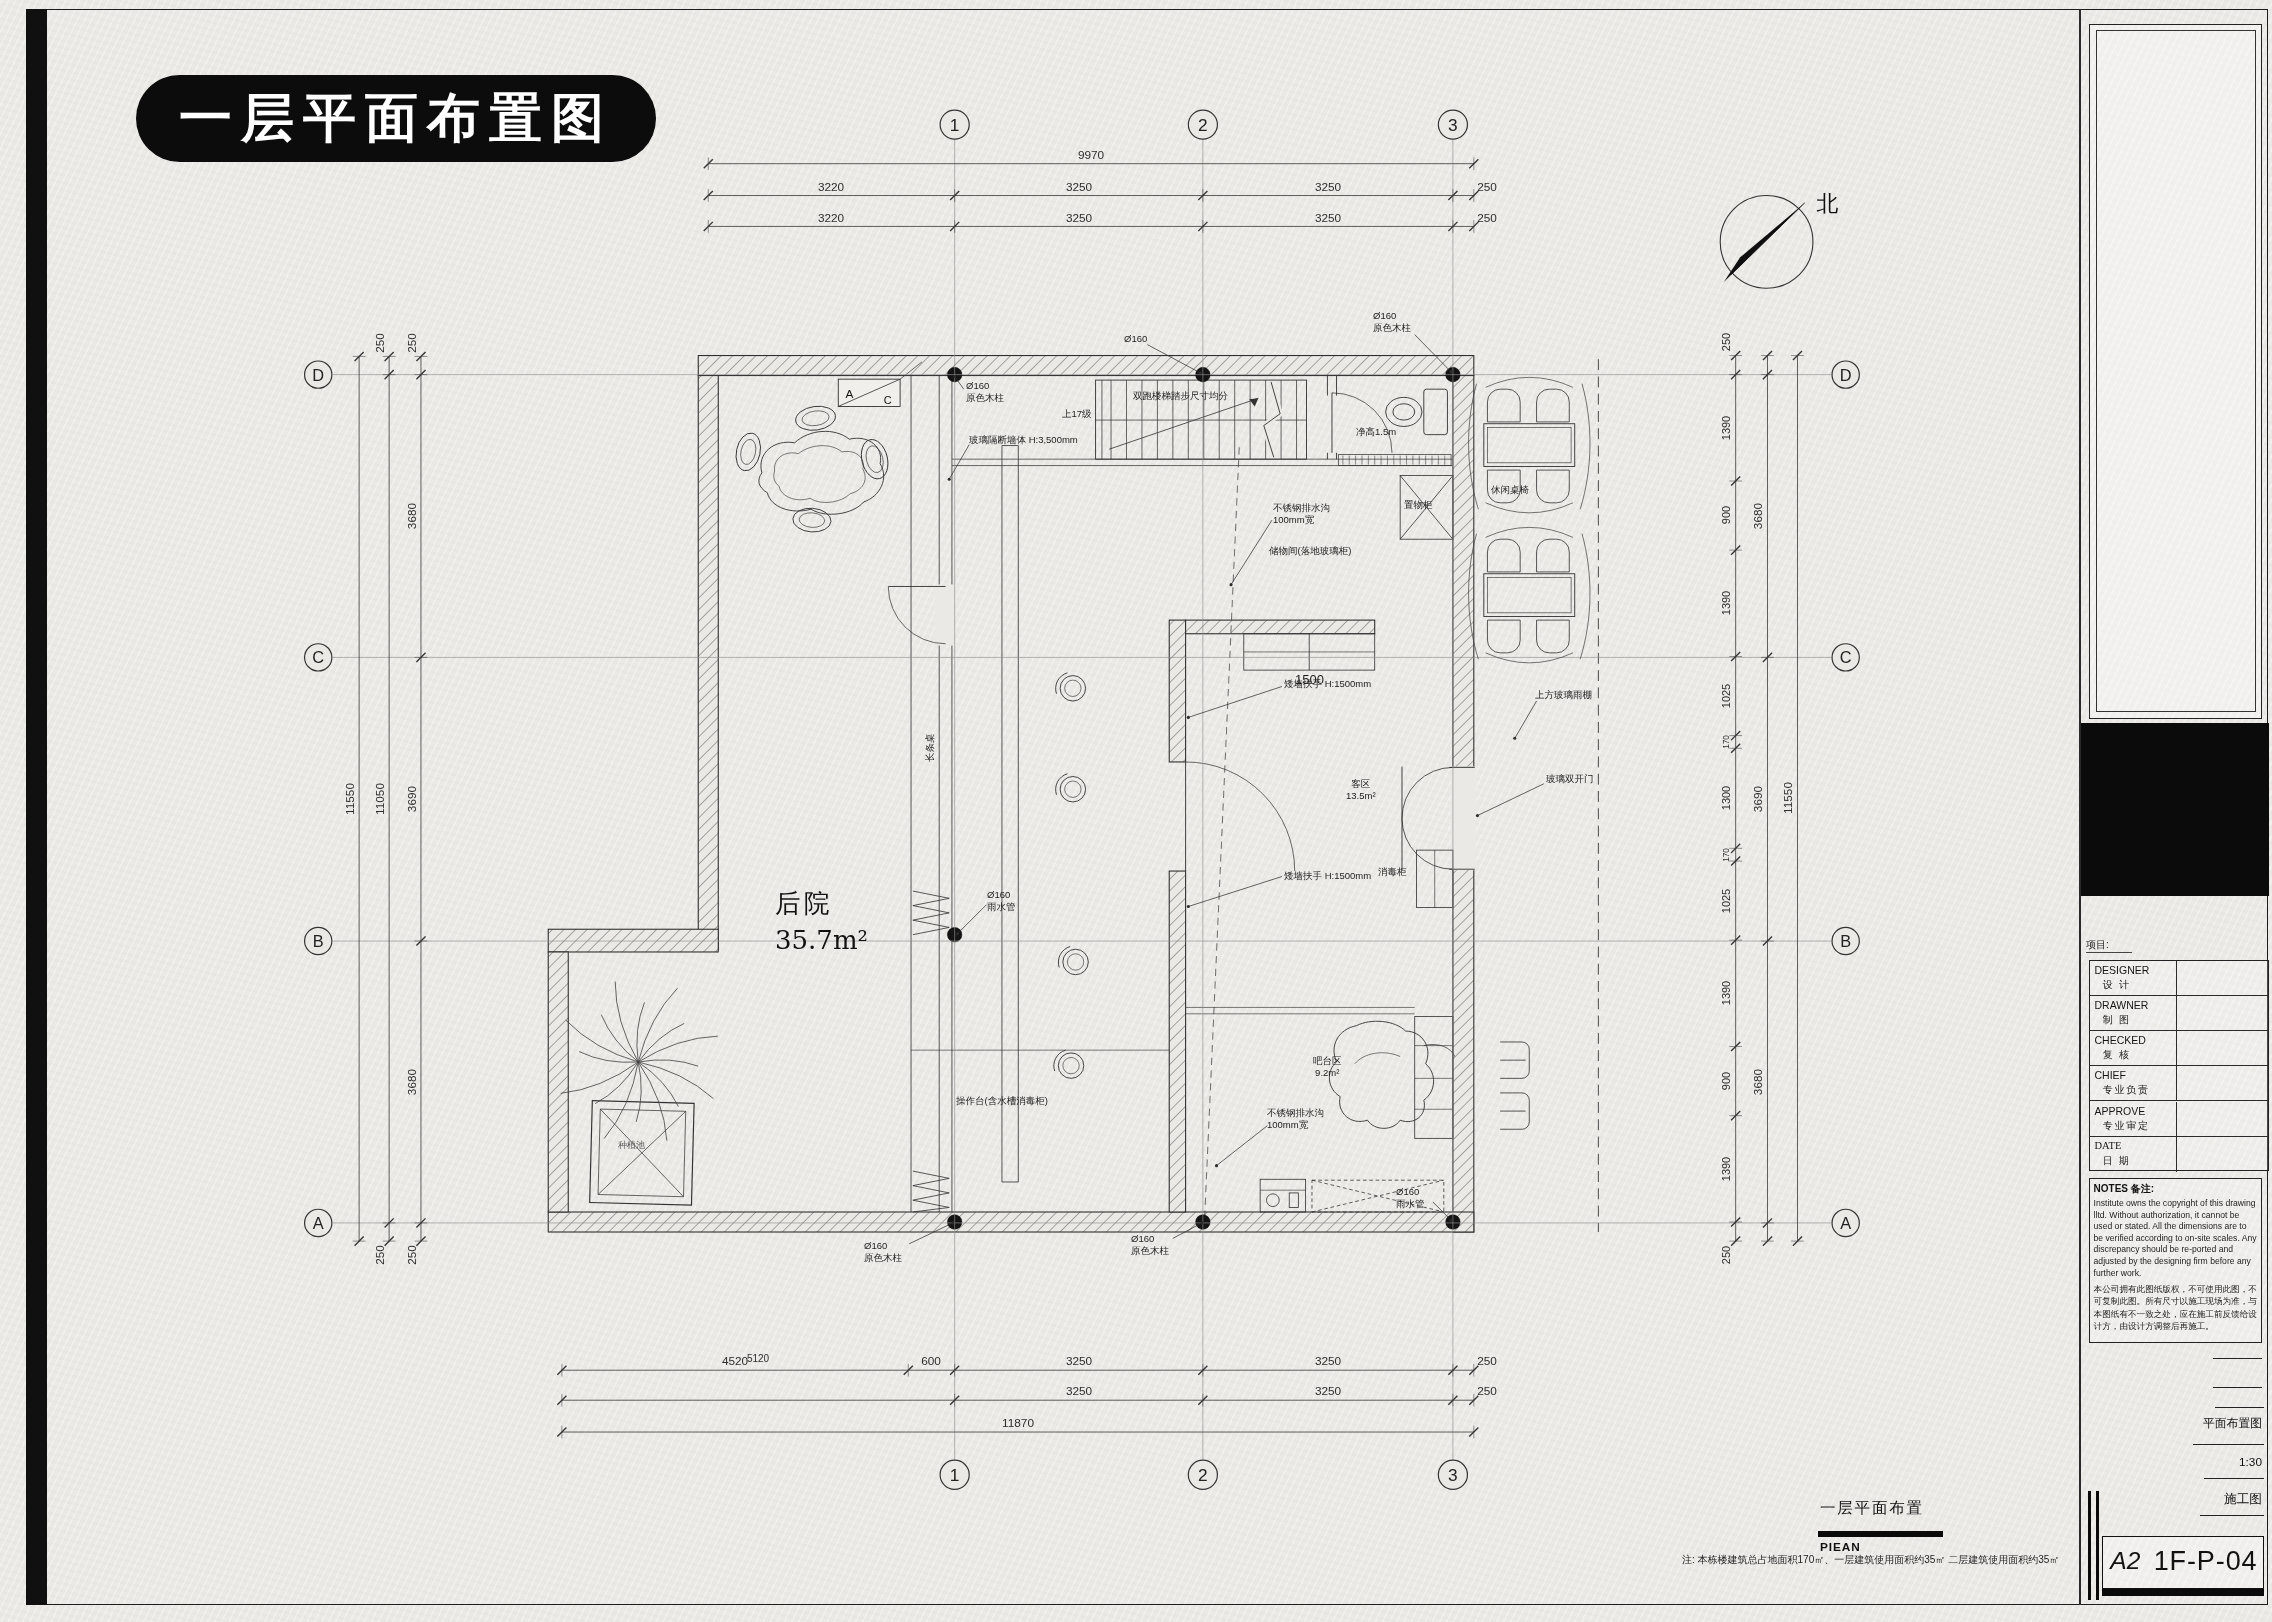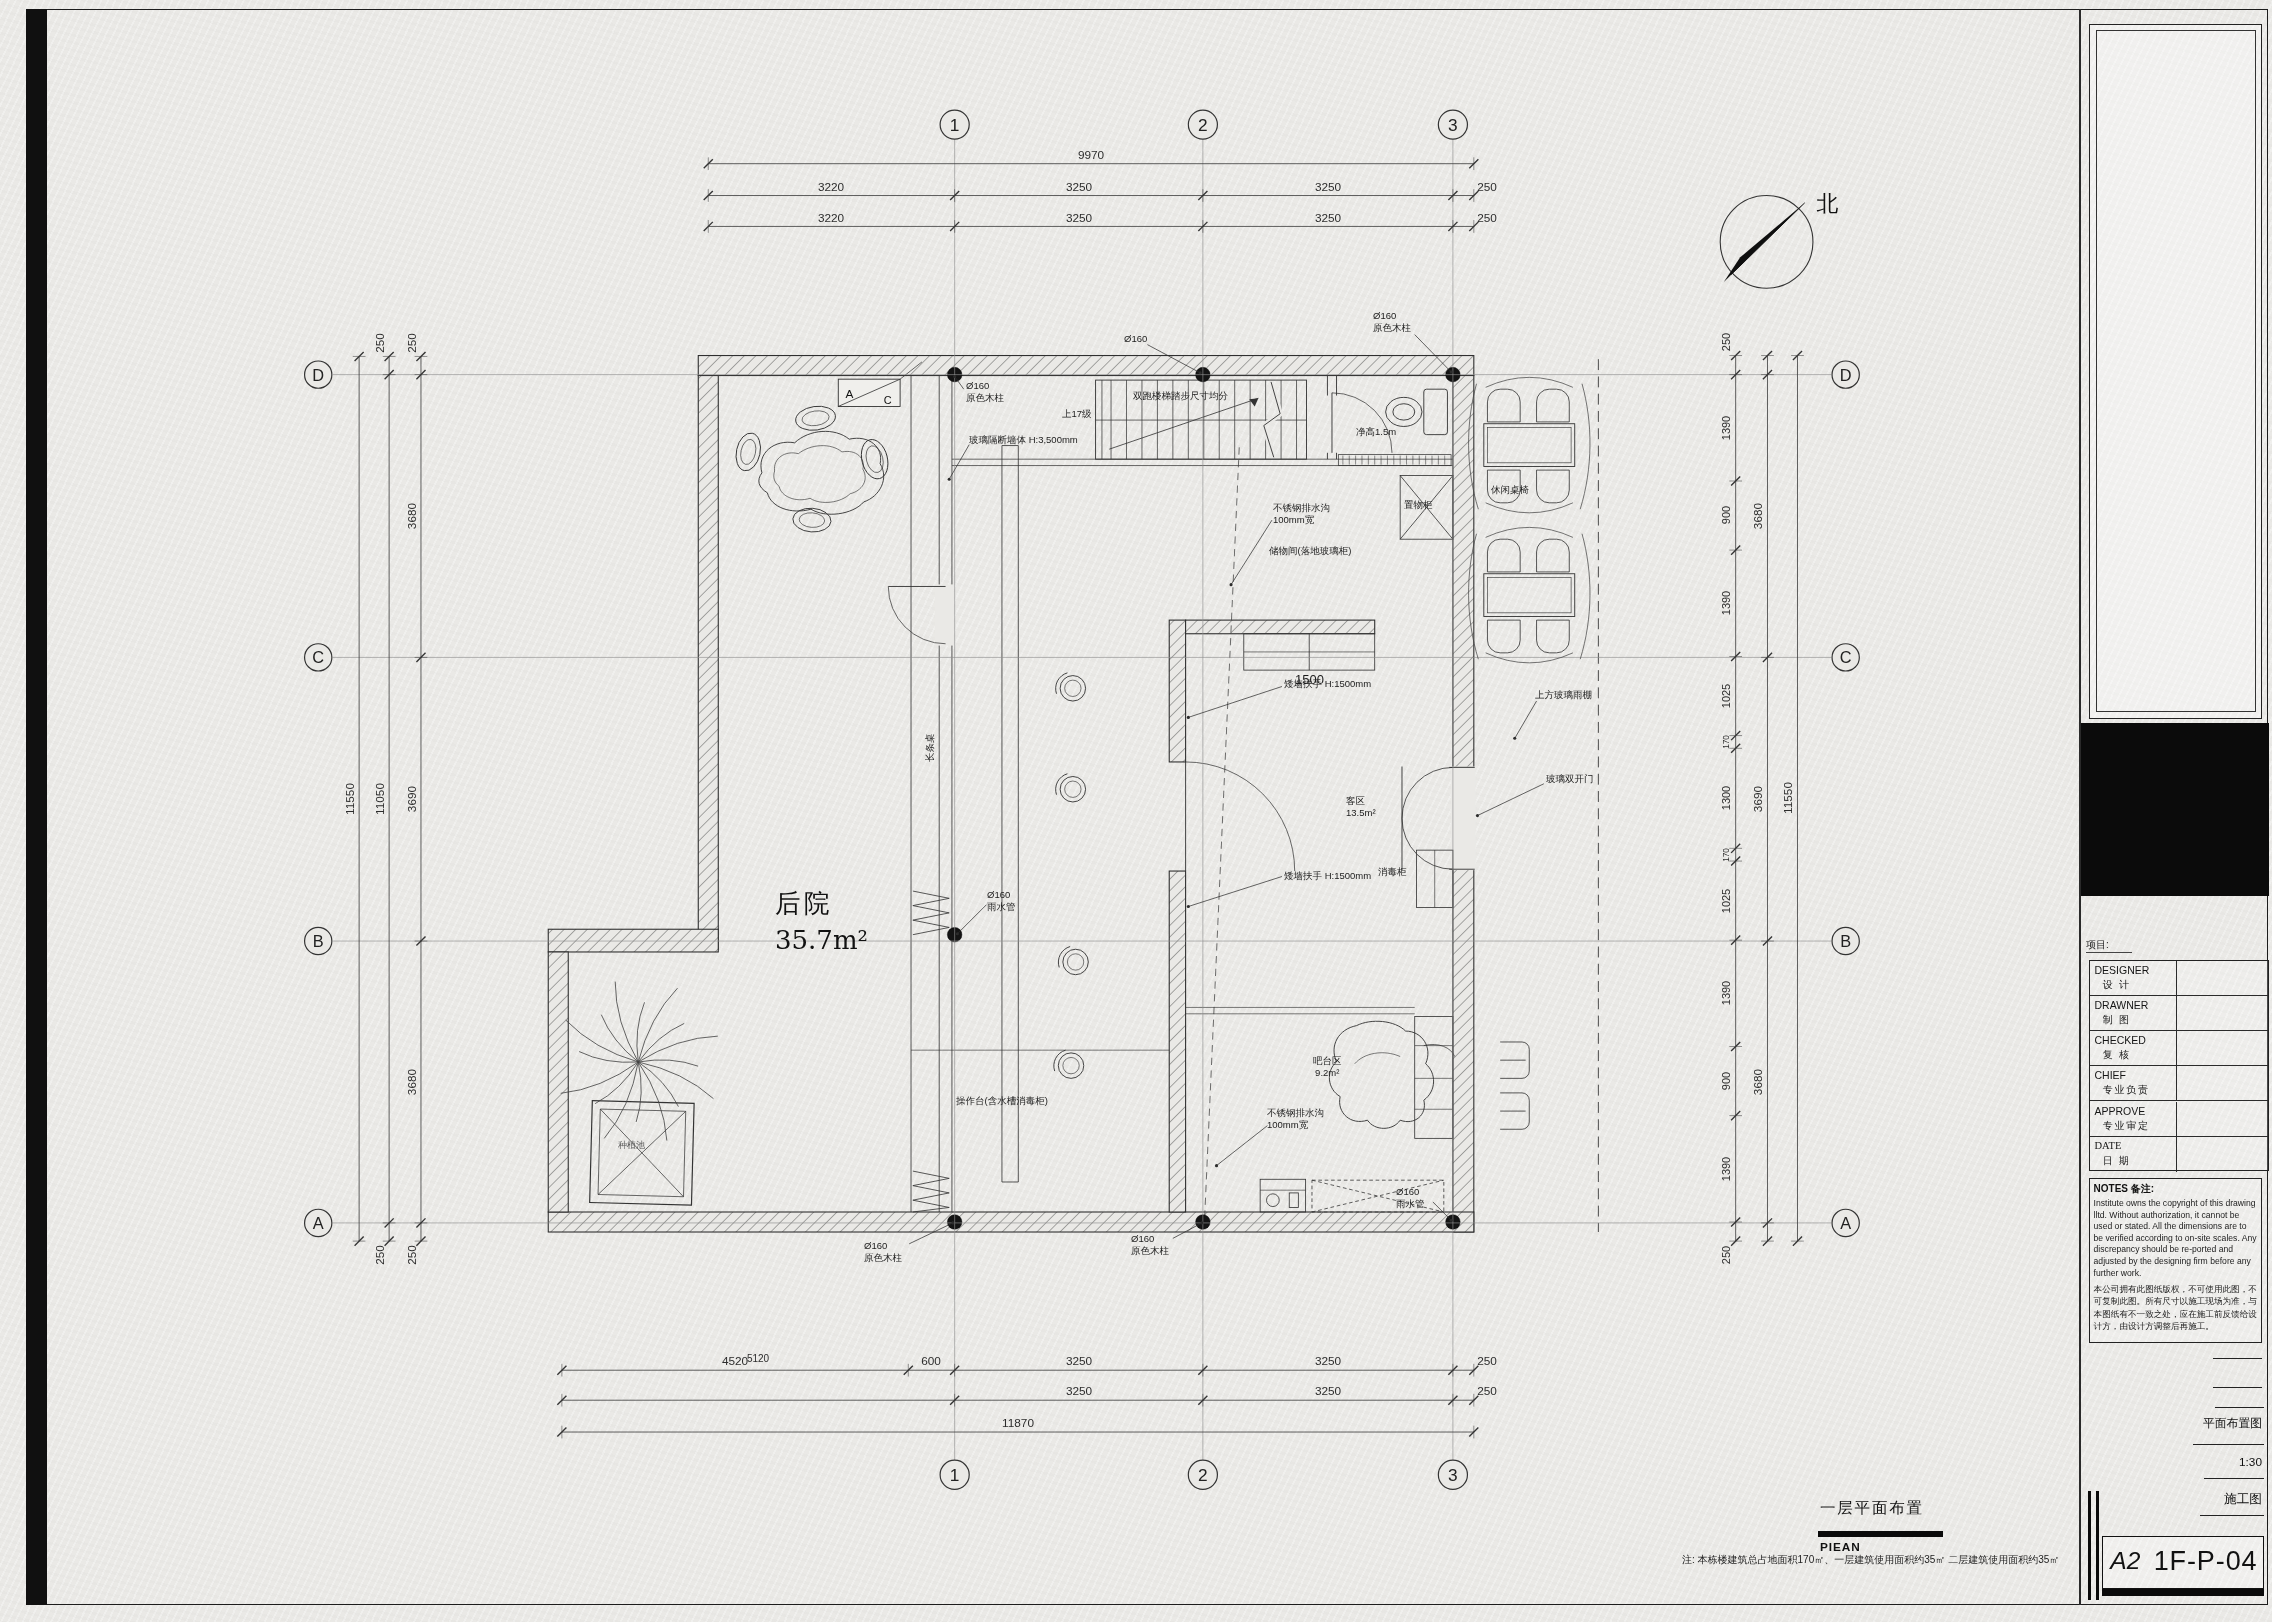--- a/index.html
+++ b/index.html
@@ -55,20 +55,23 @@
 </style>
 </head>
 <body>
 
 <div id="sheet">
 
   <div id="frame-border"></div>
   <div id="left-bar"></div>
   <div id="strip-divider"></div>
 
+  <div id="title-badge">
+    <span>一层平面布置图</span>
+  </div>
 
   <svg id="plan-svg" width="2273" height="1623" viewBox="0 0 2500 1785">
     <defs>
       <pattern id="hatch" width="9" height="9" patternUnits="userSpaceOnUse" patternTransform="rotate(45)">
         <rect width="9" height="9" fill="#eae9e6"></rect>
         <line x1="0" y1="0" x2="0" y2="9" stroke="#4f4f4f" stroke-width="1"></line>
       </pattern>
     </defs>
 
     <g stroke="#2f2f2f" stroke-width="1.2" fill="url(#hatch)">
@@ -658,21 +661,21 @@
     <div class="ann" style="left: 924px; top: 762px; transform: rotate(-90deg); transform-origin: left top;">
       <div>长条桌</div>
     </div>
     <div class="ann" style="left: 956px; top: 1095px;">
       <div>操作台(含水槽消毒柜)</div>
     </div>
     <div class="ann" style="left: 1313px; top: 1055px; text-align: center;">
       <div>吧台区</div>
       <div>9.2m²</div>
     </div>
-    <div class="ann" style="left: 1346px; top: 778px;  margin-top: 17px;">
+    <div class="ann" style="left: 1346px; top: 778px; text-align: center;">
       <div>客区</div>
       <div>13.5m²</div>
     </div>
     <div class="ann" style="left: 1295px; top: 674px; font-size: 13px;">
       <div>1500</div>
     </div>
     <div class="ann" style="left: 1378px; top: 866px;">
       <div>消毒柜</div>
     </div>
     <div class="ann" style="left: 1491px; top: 484px;">

